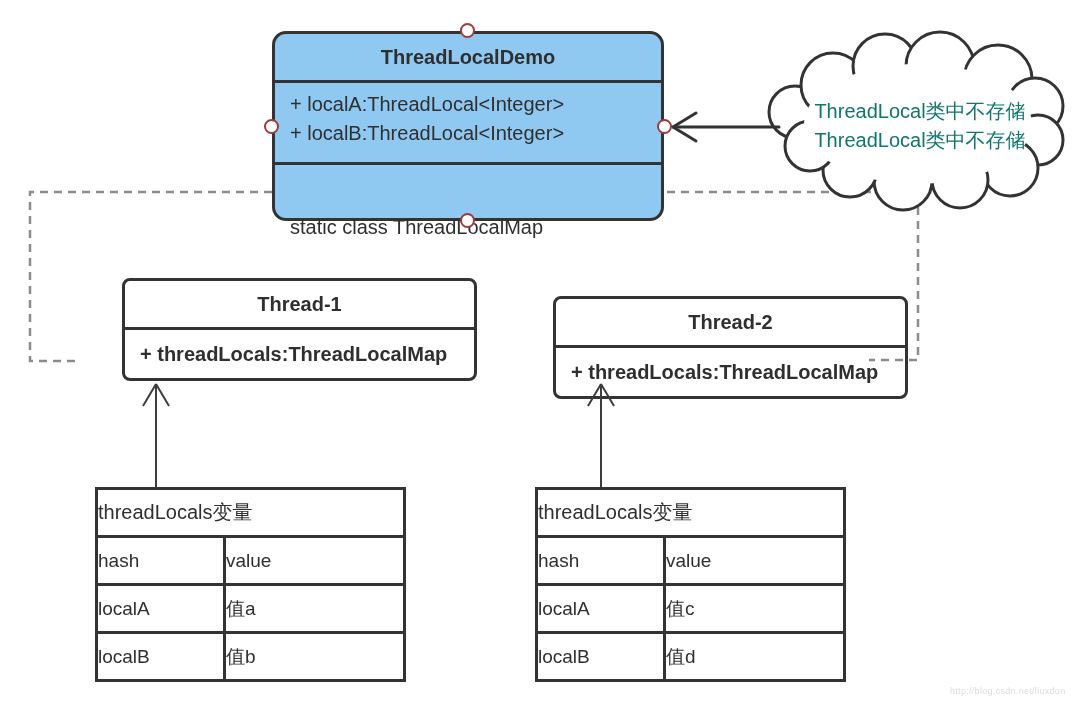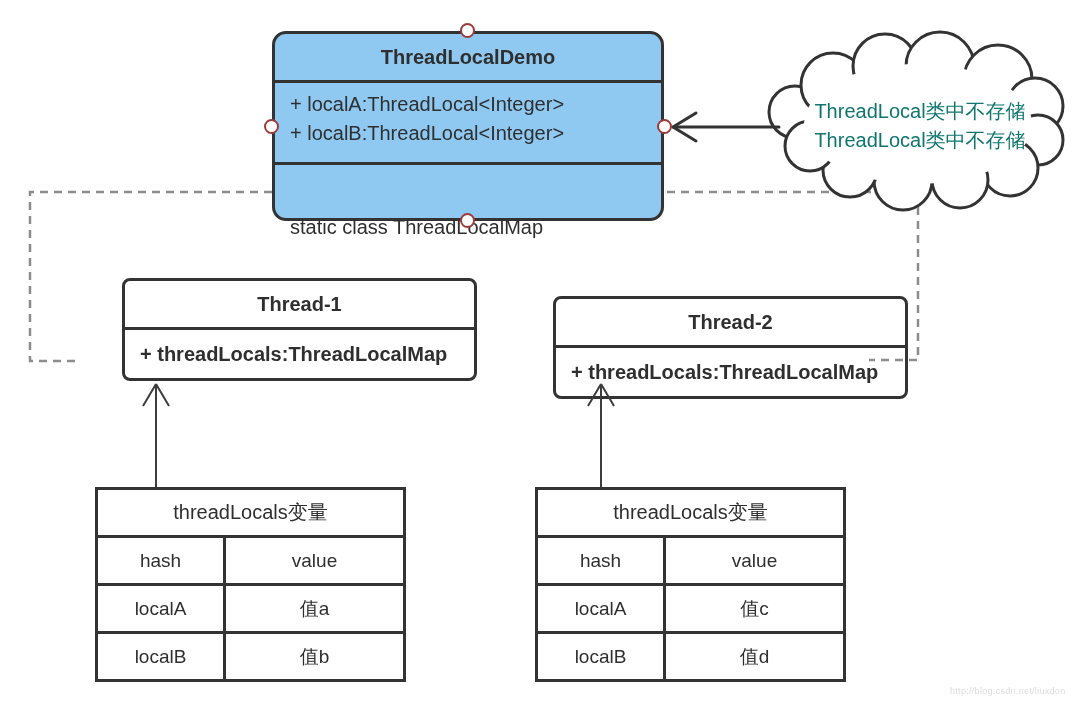--- a/index.html
+++ b/index.html
@@ -21,21 +21,21 @@
   .threadbox .title{height:46px;display:flex;align-items:center;justify-content:center;
     font-weight:bold;font-size:20px;border-bottom:3px solid #333;}
   .threadbox .attr{height:48px;display:flex;align-items:center;padding-left:15px;font-size:20px;font-weight:bold;}
   
   .cp{position:absolute;width:11px;height:11px;border-radius:50%;background:#fff;
     border:2px solid #9E3B3B;z-index:7;box-sizing:content-box;}
   
   .maptable{position:absolute;border-collapse:collapse;z-index:1;background:#fff;}
   #table1{left:95px;top:487px;}
   #table2{left:535px;top:487px;}
-  .maptable td{border:3px solid #333;text-align:center;vertical-align:middle;
+  .maptable td{border:3px solid #333;vertical-align:middle;
     height:45px;font-size:19px;padding:0;margin-left:40px;}
   .maptable .c1{width:125px;}
   .maptable .c2{width:177px;}
   .maptable .ttl{font-size:20px;}
   
   #cloud-text{position:absolute;left:785px;top:97px;width:270px;text-align:center;
     font-size:20px;line-height:29px;z-index:6;color:#0f766e;}
   
   #overlay{position:absolute;left:0;top:0;width:1080px;height:705px;z-index:5;pointer-events:none;}
   

